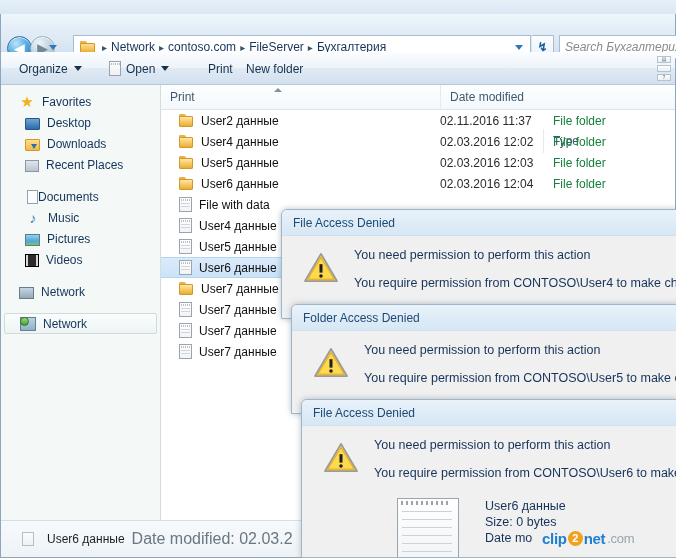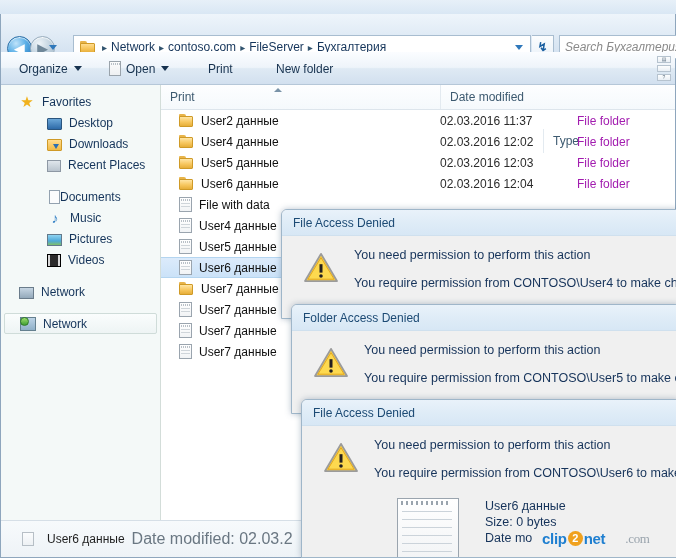--- a/index.html
+++ b/index.html
@@ -244,21 +244,21 @@
   .nav-item {
     display: flex;
     align-items: center;
     height: 21px;
     padding-left: 20px;
     color: #14345a;
     font-size: 12px;
     box-sizing: border-box;
   }
   .nav-item.group { padding-left: 18px; font-weight: normal; }
-  .nav-item.child { padding-left: 46px; }
+  .nav-item.child { padding-left: 24px; }
   .nav-item.selected {
     background: linear-gradient(to bottom, #fafdfd 0%, #eef4f4 100%);
     border: 1px solid #cfdcd9;
     border-radius: 2px;
     margin: 0 3px;
     padding-left: 15px;
   }
   .nav-spacer { height: 11px; }
   .nav-icon {
     width: 16px; height: 16px;
@@ -427,22 +427,22 @@
     white-space: nowrap;
   }
   .cell-date {
     position: absolute;
     left: 279px;
     color: #2b2b2b;
     white-space: nowrap;
   }
   .cell-type {
     position: absolute;
-    left: 416px;
-    color: #a21caf;
+    left: 392px;
+    color: #15803d;
     white-space: nowrap;
   }
   .ic-folder-row {
     width: 15px; height: 13px;
     margin-right: 7px;
     position: relative;
     flex: none;
   }
   .ic-folder-row::before {
     content: "";
@@ -614,21 +614,21 @@
     width: 15px; height: 15px;
     border-radius: 50%;
     background: #f0a11e;
     color: #ffffff;
     font-size: 11px;
     line-height: 15px;
     text-align: center;
     margin: 0 1px;
   }
   .wm-net { color: #1f7fd0; }
-  .wm-com { color: #9aa4ad; font-weight: normal; font-size: 13px; margin-left: 20px; font-family: Liberation Serif, serif; }
+  .wm-com { color: #9aa4ad; font-weight: normal; font-size: 13px; margin-left: 2px; }
 </style>
 </head>
 <body>
 
 <div id="screen">
   <div class="win-frame"></div>
   <div class="titlebar-strip"></div>
 
   <div class="addrbar">
     <div class="nav-btns">
@@ -669,21 +669,21 @@
       <span class="cmd-caret"></span>
     </div>
     <div class="cmd" style="left:108px;">
       <span class="doc-icon-sm"></span>
       <span>Open</span>
       <span class="cmd-caret"></span>
     </div>
     <div class="cmd" style="left:207px;">
       <span>Print</span>
     </div>
-    <div class="cmd" style="left:275px;">
+    <div class="cmd" style="left:245px;">
       <span>New folder</span>
     </div>
     <div class="toolbtns">
       <div class="toolbtn-mini">▤</div>
       <div class="toolbtn-mini"></div>
       <div class="toolbtn-mini">?</div>
     </div>
   </div>
 
   <div class="sidebar">
@@ -752,21 +752,21 @@
         <span>Type</span>
       </div>
     </div>
 
     <div class="rows">
       <div class="row">
         <div class="cell-name">
           <span class="ic-folder-row"></span>
           <span>User2 данные</span>
         </div>
-        <div class="cell-date">02.03.2016 11:37</div>
+        <div class="cell-date">02.11.2016 11:37</div>
         <div class="cell-type">File folder</div>
       </div>
       <div class="row">
         <div class="cell-name">
           <span class="ic-folder-row"></span>
           <span>User4 данные</span>
         </div>
         <div class="cell-date">02.03.2016 12:02</div>
         <div class="cell-type">File folder</div>
       </div>

